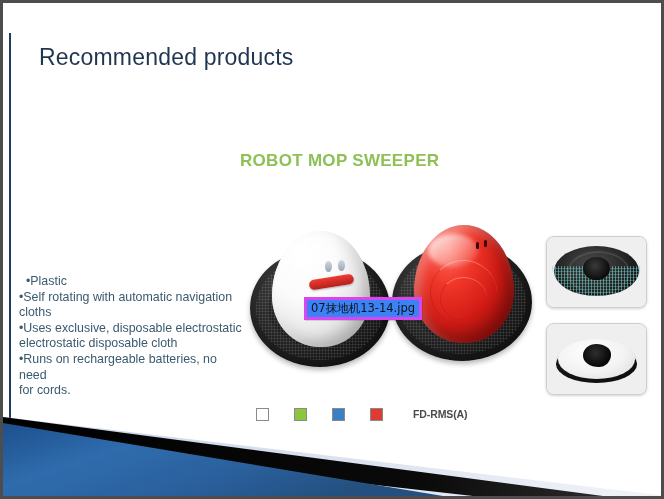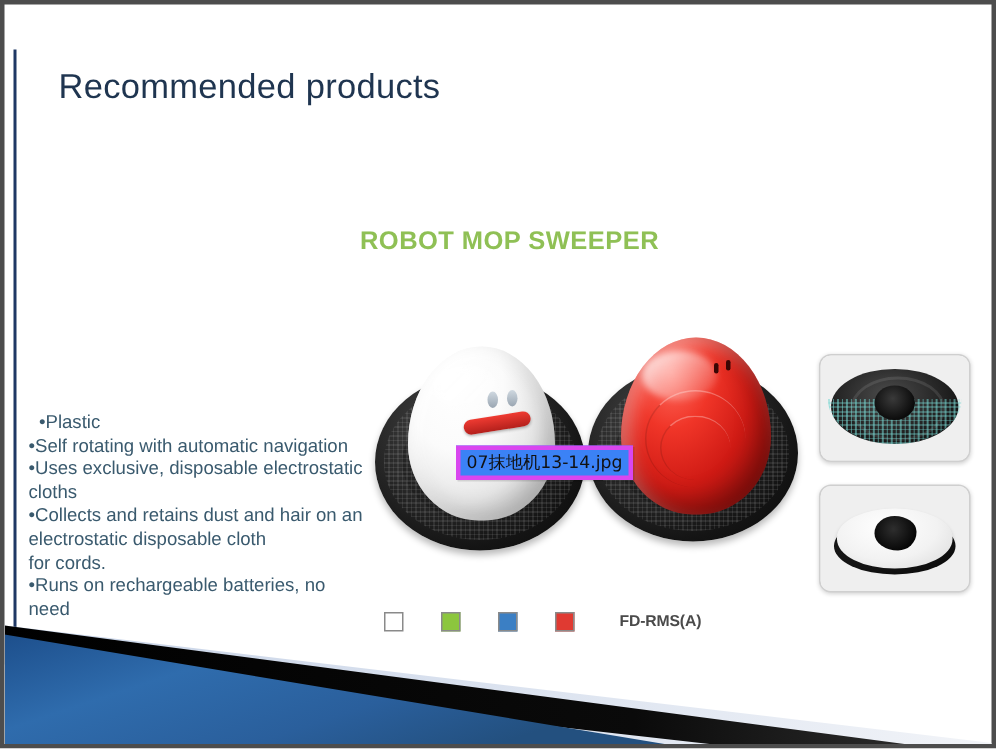--- a/index.html
+++ b/index.html
@@ -332,26 +332,25 @@
   <div class="left-rule"></div>
 
   <div class="heading">Recommended products</div>
 
 
   <div class="product-name">ROBOT MOP SWEEPER</div>
 
   <div class="bullets">
     <div class="b indent">•Plastic</div>
     <div class="b">•Self rotating with automatic navigation</div>
+    <div class="b">cloths</div>
     <div class="b">•Uses exclusive, disposable electrostatic</div>
-    <div class="b">cloths</div>
-    <div class="b">•Collects and retains dust and hair on an</div>
     <div class="b">electrostatic disposable cloth</div>
+    <div class="b">•Runs on rechargeable batteries, no need</div>
     <div class="b">for cords.</div>
-    <div class="b">•Runs on rechargeable batteries, no need</div>
   </div>
 
   <div class="photo">
 
     <div class="unit" style="left:0px; top:8px; width:140px; height:152px;">
       <div class="disc" style="left:0px; top:22px; width:140px; height:118px;">
         <div class="disc-inner"></div>
       </div>
       <div class="dome-white" style="left:22px; top:4px; width:98px; height:116px;">
         <div class="hl"></div>

